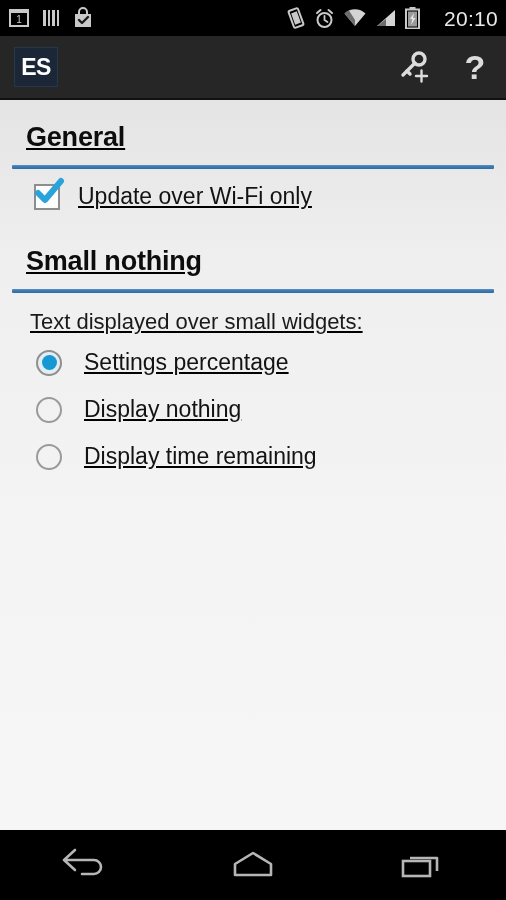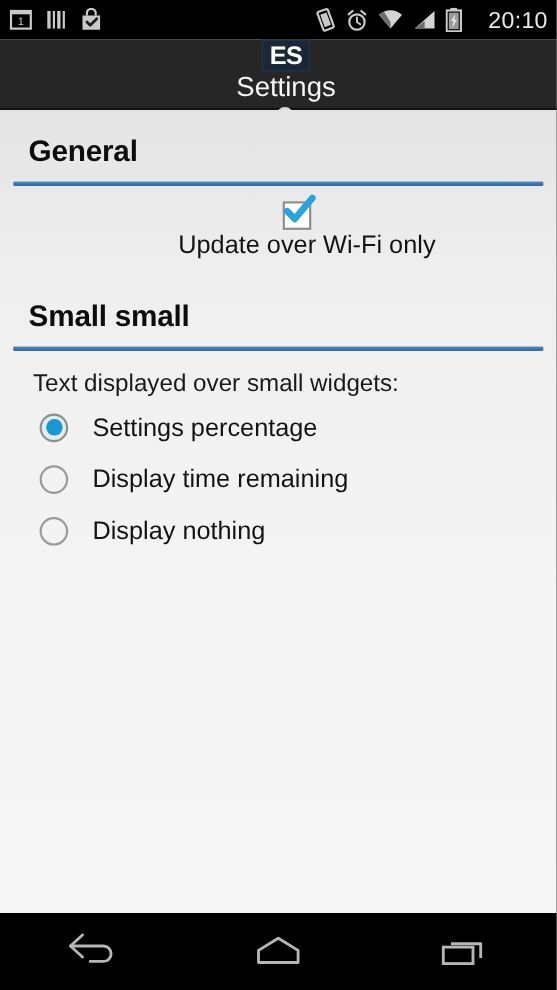--- a/index.html
+++ b/index.html
@@ -25,21 +25,21 @@
   .status-clock {
     color:#e8e8e8; font-size:21px; letter-spacing:.3px;
     margin-left:16px; line-height:1;
   }
 
   
   .action-bar {
     position:absolute; left:0; top:36px; width:506px; height:64px;
     background:#262626;
     border-bottom:2px solid #111;
-    display:flex; align-items:center;flex-direction:column;
+    display:flex; align-items:center;
   }
   .app-logo {
     width:44px; height:40px; margin-left:14px;
     background:#1b2736;
     display:flex; align-items:center; justify-content:center;
     border:1px solid #27374a;
   }
   .app-logo span {
     color:#ffffff; font-weight:bold; font-size:23px; letter-spacing:-.5px;
   }
@@ -54,37 +54,37 @@
   }
   .help-glyph {
     color:#dcdcdc; font-size:34px; font-weight:bold; line-height:1;
   }
 
   
   .content {
     position:absolute; left:0; top:100px; width:506px; height:730px;
     background:linear-gradient(180deg,#e4e4e4 0%, #efefef 22%, #f4f4f4 60%, #f6f6f6 100%);
     overflow:hidden;
+    text-decoration:underline;
   }
   .section-header {
     font-size:27px; font-weight:bold; color:#0d0d0d;
     padding-left:26px; padding-top:22px; padding-bottom:6px;
     letter-spacing:-.2px;
   }
   .divider {
     height:4px; margin:6px 12px 0 12px;
     background:linear-gradient(180deg,#5b91c4 0%, #3d7cb4 40%, #2f6ba3 100%);
     border-radius:1px;
   }
 
   .row {
     display:flex; align-items:center;
     padding:14px 0 14px 34px;
     cursor:pointer;
-    flex-direction:column;
   }
   .row-label { font-size:23px; color:#131313; margin-left:18px; }
 
   
   .checkbox {
     position:relative; width:26px; height:26px; flex:none;
     border:2px solid #8d8d8d; background:#fdfdfd;
   }
   .checkbox .tick {
     position:absolute; left:-4px; top:-9px;
@@ -187,21 +187,20 @@
       </svg>
 
       <span class="status-clock">20:10</span>
     </div>
   </div>
 
   <div class="action-bar">
     <div class="app-logo">
       <span>ES</span>
     </div>
-    <div class="app-title">Settings</div>
     <div class="action-spacer"></div>
 
     <div class="action-btn">
       <svg width="38" height="38" viewBox="0 0 38 38">
         <circle cx="25" cy="11" r="6" fill="none" stroke="#dcdcdc" stroke-width="3.4"></circle>
         <path d="M21 15 L9 27" stroke="#dcdcdc" stroke-width="3.4" stroke-linecap="round"></path>
         <path d="M13 23 L16 26" stroke="#dcdcdc" stroke-width="3.4" stroke-linecap="round"></path>
         <path d="M22 28 h11 M27.5 22.5 v11" stroke="#dcdcdc" stroke-width="2.4" stroke-linecap="round"></path>
       </svg>
     </div>
@@ -218,38 +217,38 @@
 
     <div class="row">
       <div class="checkbox">
         <svg class="tick" width="34" height="30" viewBox="0 0 34 30">
           <path d="M6 16 L13 23 L29 4" fill="none" stroke="#2aa3dd" stroke-width="6" stroke-linecap="round" stroke-linejoin="round"></path>
         </svg>
       </div>
       <div class="row-label">Update over Wi-Fi only</div>
     </div>
 
-    <div class="section-header">Small small</div>
+    <div class="section-header">Small nothing</div>
     <div class="divider"></div>
 
     <div class="hint-text">Text displayed over small widgets:</div>
 
     <div class="radio-row">
       <div class="radio checked"></div>
       <div class="radio-label">Settings percentage</div>
     </div>
 
     <div class="radio-row">
       <div class="radio"></div>
-      <div class="radio-label">Display time remaining</div>
+      <div class="radio-label">Display nothing</div>
     </div>
 
     <div class="radio-row">
       <div class="radio"></div>
-      <div class="radio-label">Display nothing</div>
+      <div class="radio-label">Display time remaining</div>
     </div>
 
   </div>
 
   <div class="nav-bar">
 
     <div class="nav-btn">
       <svg width="52" height="36" viewBox="0 0 52 36">
         <path d="M6 13 L17 3 M6 13 L17 23 M6 13 H36 a7 7 0 0 1 0 14 H24" fill="none" stroke="#b6b6b6" stroke-width="2.6" stroke-linecap="round" stroke-linejoin="round"></path>
       </svg>

